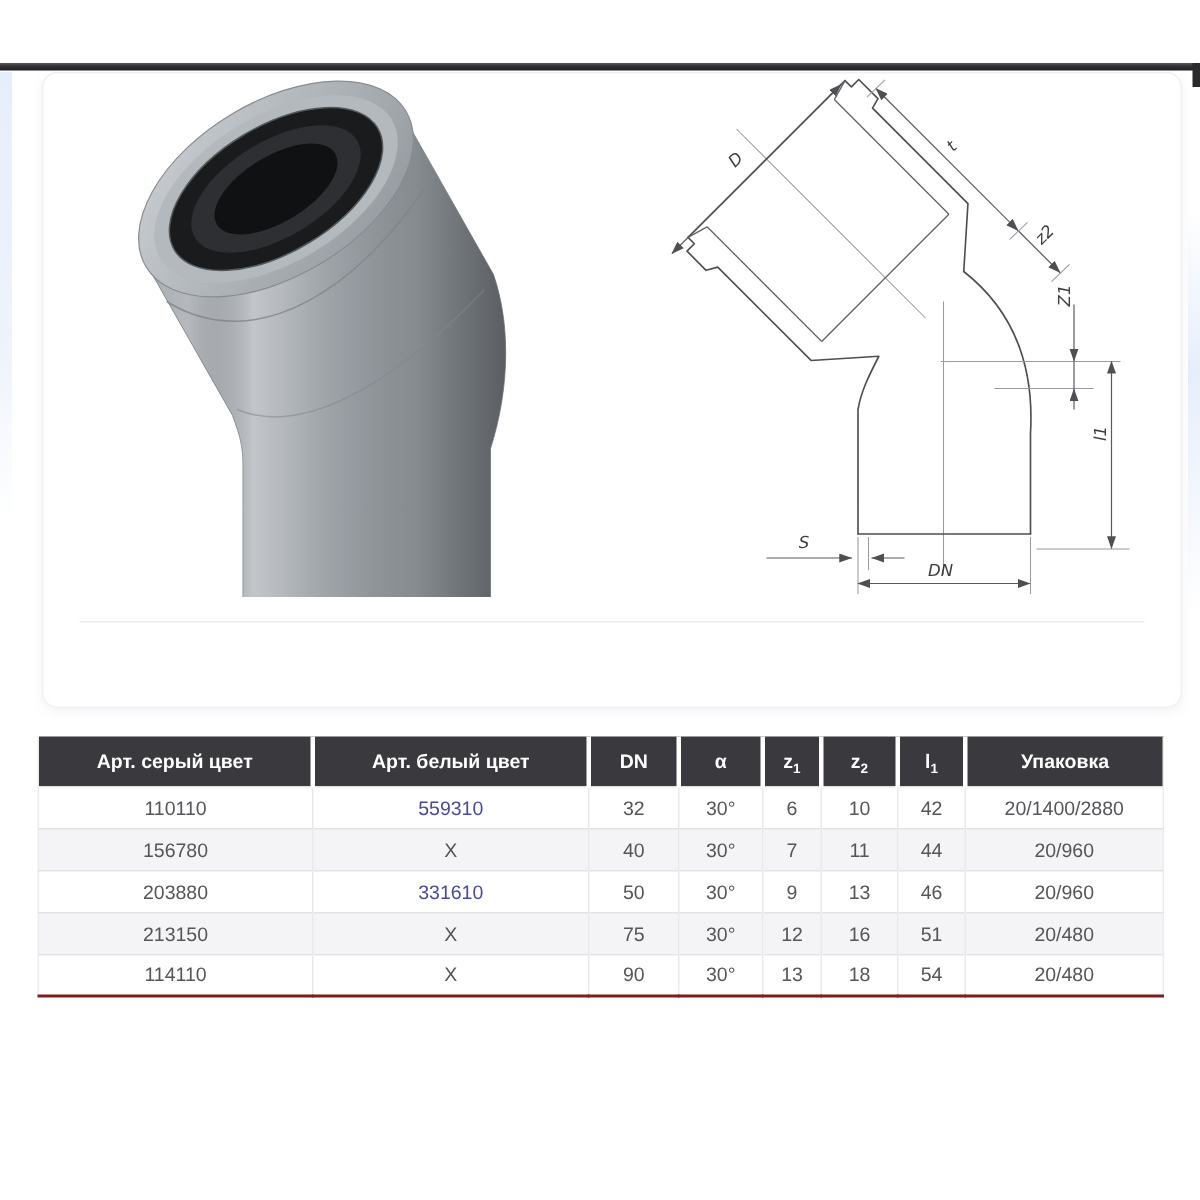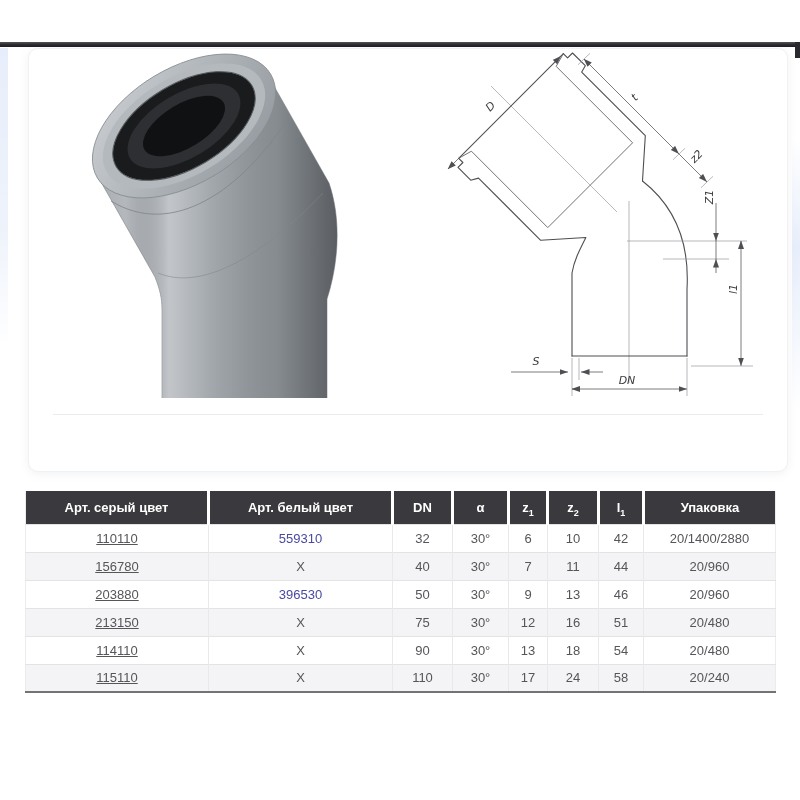--- a/index.html
+++ b/index.html
@@ -37,35 +37,35 @@
   .card-divider{
     position:absolute;left:24px;right:24px;top:365px;height:1px;background:#ebebee;
   }
   .photo-box{position:absolute;left:42px;top:4px;width:320px;height:345px;}
   .drawing-box{position:absolute;left:412px;top:2px;width:340px;height:360px;}
 
   .table-wrap{position:absolute;left:25px;top:491px;width:750px;}
   table.spec{
     width:750px;border-collapse:collapse;table-layout:fixed;
     border-left:1px solid #ececef;border-right:1px solid #ececef;
-    border-bottom:2px solid #737373;
+    border-bottom:2px solid #7f1d1d;
     font-size:13px;color:#55555a;
   }
   table.spec th{
     background:var(--header-bg);color:var(--header-fg);
     font-weight:bold;font-size:13px;height:33px;padding:0 4px;
     border-left:3px solid #ffffff;white-space:nowrap;
   }
   table.spec th:first-child{border-left:none;}
   table.spec td{
     height:28px;text-align:center;padding:0 4px;
     border-top:1px solid #e3e3e6;border-left:1px solid #e9e9ec;
     background:#ffffff;white-space:nowrap;
   }
-  table.spec td:first-child{border-left:none;text-decoration:underline;}
+  table.spec td:first-child{border-left:none;}
   table.spec tbody tr:nth-child(even) td{background:#f4f4f6;}
   table.spec sub{font-size:9px;line-height:0;}
   a.art-link{color:var(--link-color);text-decoration:none;cursor:pointer;}
 
   
   .ln{fill:none;stroke:#4f4f53;stroke-width:1.1;stroke-linejoin:round;stroke-linecap:round;}
   .inner{fill:none;stroke:#63636a;stroke-width:0.9;}
   .thin{fill:none;stroke:#9a9aa0;stroke-width:0.7;}
   .dim{fill:none;stroke:#5a5a5e;stroke-width:0.8;}
   .dwg-label{font:italic 11px "DejaVu Sans",sans-serif;fill:#3c3c40;}
@@ -242,21 +242,21 @@
           <td>X</td>
           <td>40</td>
           <td>30°</td>
           <td>7</td>
           <td>11</td>
           <td>44</td>
           <td>20/960</td>
         </tr>
         <tr>
           <td>203880</td>
-          <td><a href="#" class="art-link">396530</a></td>
+          <td><a href="#" class="art-link">331610</a></td>
           <td>50</td>
           <td>30°</td>
           <td>9</td>
           <td>13</td>
           <td>46</td>
           <td>20/960</td>
         </tr>
         <tr>
           <td>213150</td>
           <td>X</td>
@@ -270,25 +270,15 @@
         <tr>
           <td>114110</td>
           <td>X</td>
           <td>90</td>
           <td>30°</td>
           <td>13</td>
           <td>18</td>
           <td>54</td>
           <td>20/480</td>
         </tr>
-        <tr>
-          <td>115110</td>
-          <td>X</td>
-          <td>110</td>
-          <td>30°</td>
-          <td>17</td>
-          <td>24</td>
-          <td>58</td>
-          <td>20/240</td>
-        </tr>
       </tbody>
   </table>
 </div>
 
 </body></html>

